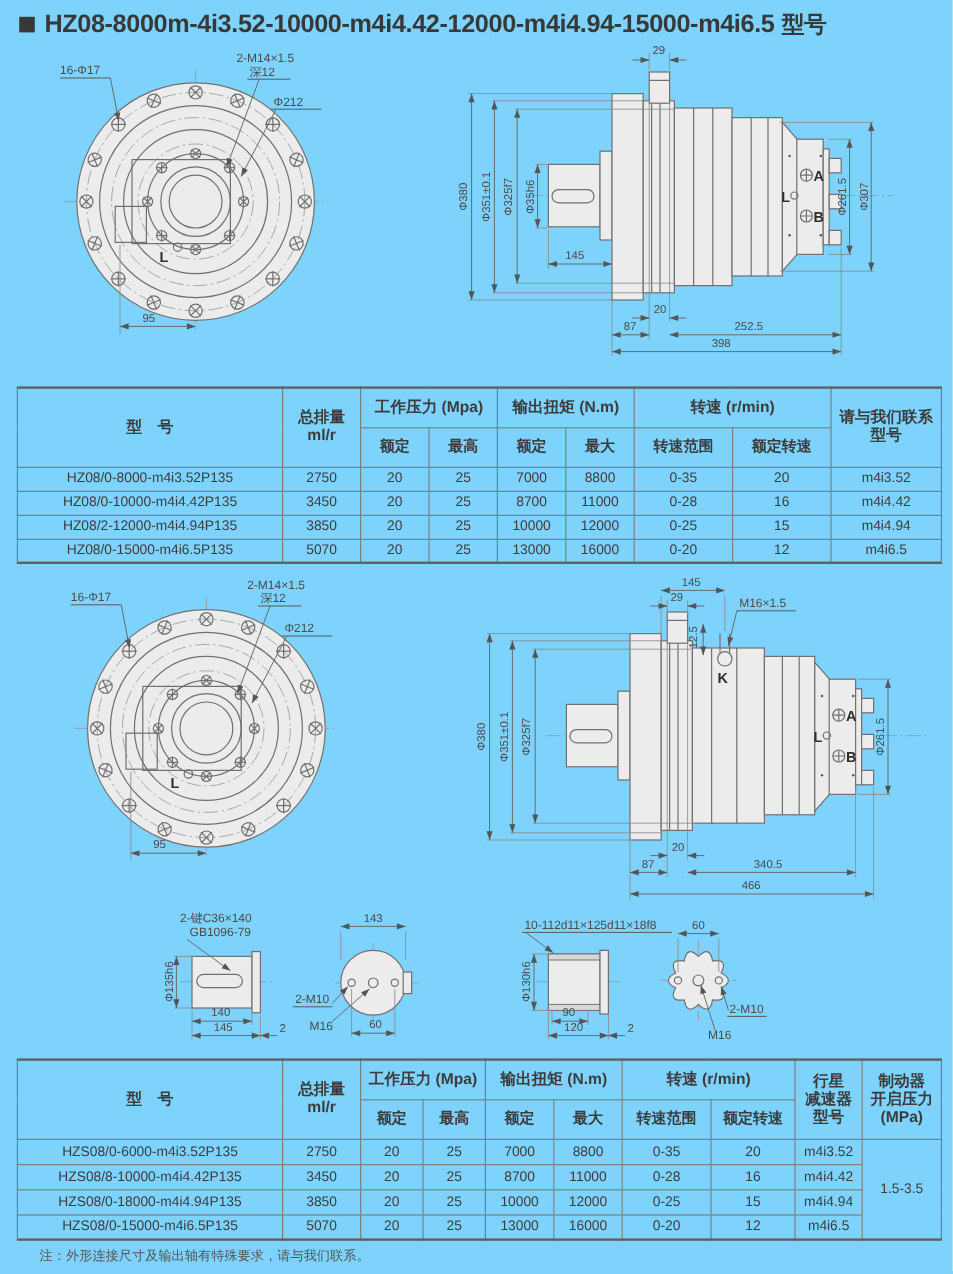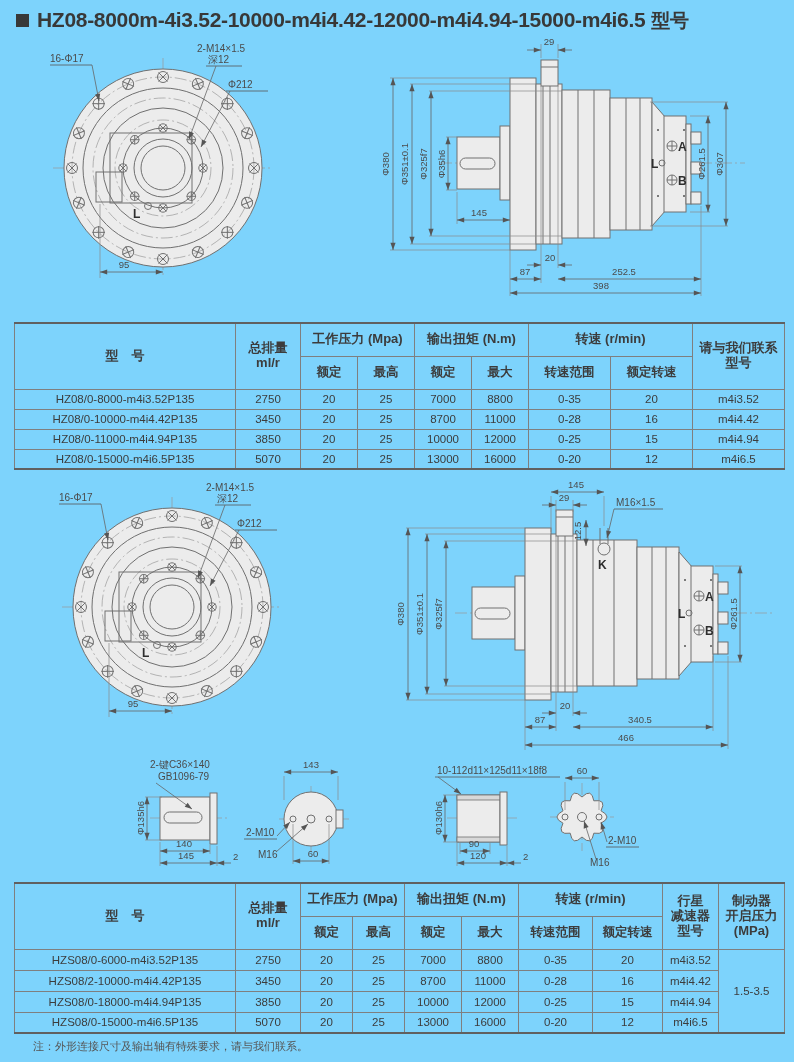--- a/index.html
+++ b/index.html
@@ -459,21 +459,21 @@
         <td>3450</td>
         <td>20</td>
         <td>25</td>
         <td>8700</td>
         <td>11000</td>
         <td>0-28</td>
         <td>16</td>
         <td>m4i4.42</td>
       </tr>
       <tr>
-        <td>HZ08/0-11000-m4i4.94P135</td>
+        <td>HZ08/2-12000-m4i4.94P135</td>
         <td>3850</td>
         <td>20</td>
         <td>25</td>
         <td>10000</td>
         <td>12000</td>
         <td>0-25</td>
         <td>15</td>
         <td>m4i4.94</td>
       </tr>
       <tr>
@@ -540,21 +540,21 @@
         <td>20</td>
         <td>25</td>
         <td>7000</td>
         <td>8800</td>
         <td>0-35</td>
         <td>20</td>
         <td>m4i3.52</td>
         <td rowspan="4">1.5-3.5</td>
       </tr>
       <tr style="height:21px">
-        <td>HZS08/2-10000-m4i4.42P135</td>
+        <td>HZS08/8-10000-m4i4.42P135</td>
         <td>3450</td>
         <td>20</td>
         <td>25</td>
         <td>8700</td>
         <td>11000</td>
         <td>0-28</td>
         <td>16</td>
         <td>m4i4.42</td>
       </tr>
       <tr style="height:21px">

